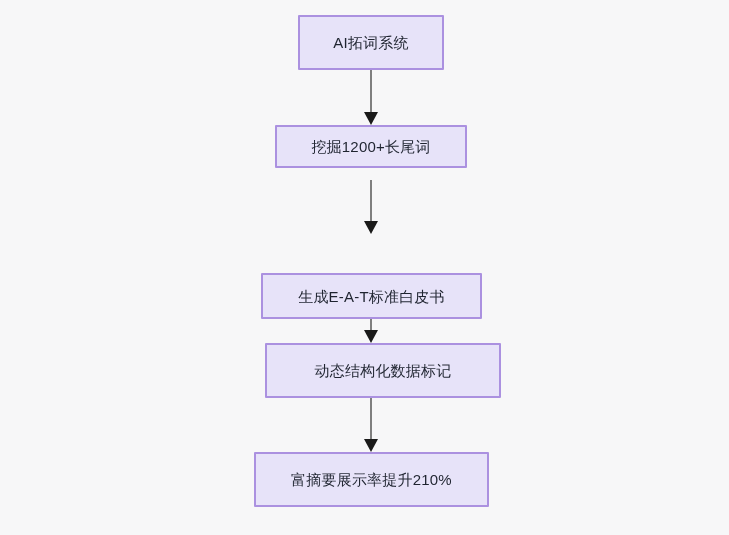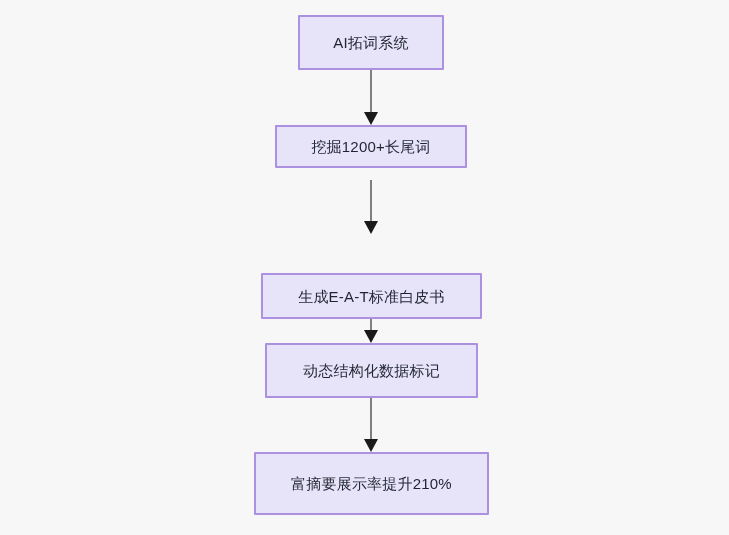--- a/index.html
+++ b/index.html
@@ -86,21 +86,21 @@
   </div>
 
   <div class="node" style="left:275px; top:125px; width:192px; height:43px;">
     <span class="node-label">挖掘1200+长尾词</span>
   </div>
 
   <div class="node" style="left:261px; top:234px; width:221px; height:46px;margin-top:39px;">
     <span class="node-label">生成E-A-T标准白皮书</span>
   </div>
 
-  <div class="node" style="left:265px; top:343px; width:213px; height:55px;">
+  <div class="node" style="left:265px; top:343px; width:236px; height:55px;">
     <span class="node-label">动态结构化数据标记</span>
   </div>
 
-  <div class="node" style="left:254px; top:452px; width:235px; height:63px;">
+  <div class="node" style="left:254px; top:452px; width:235px; height:55px;">
     <span class="node-label">富摘要展示率提升210%</span>
   </div>
 
 </div>
 
 </body></html>

